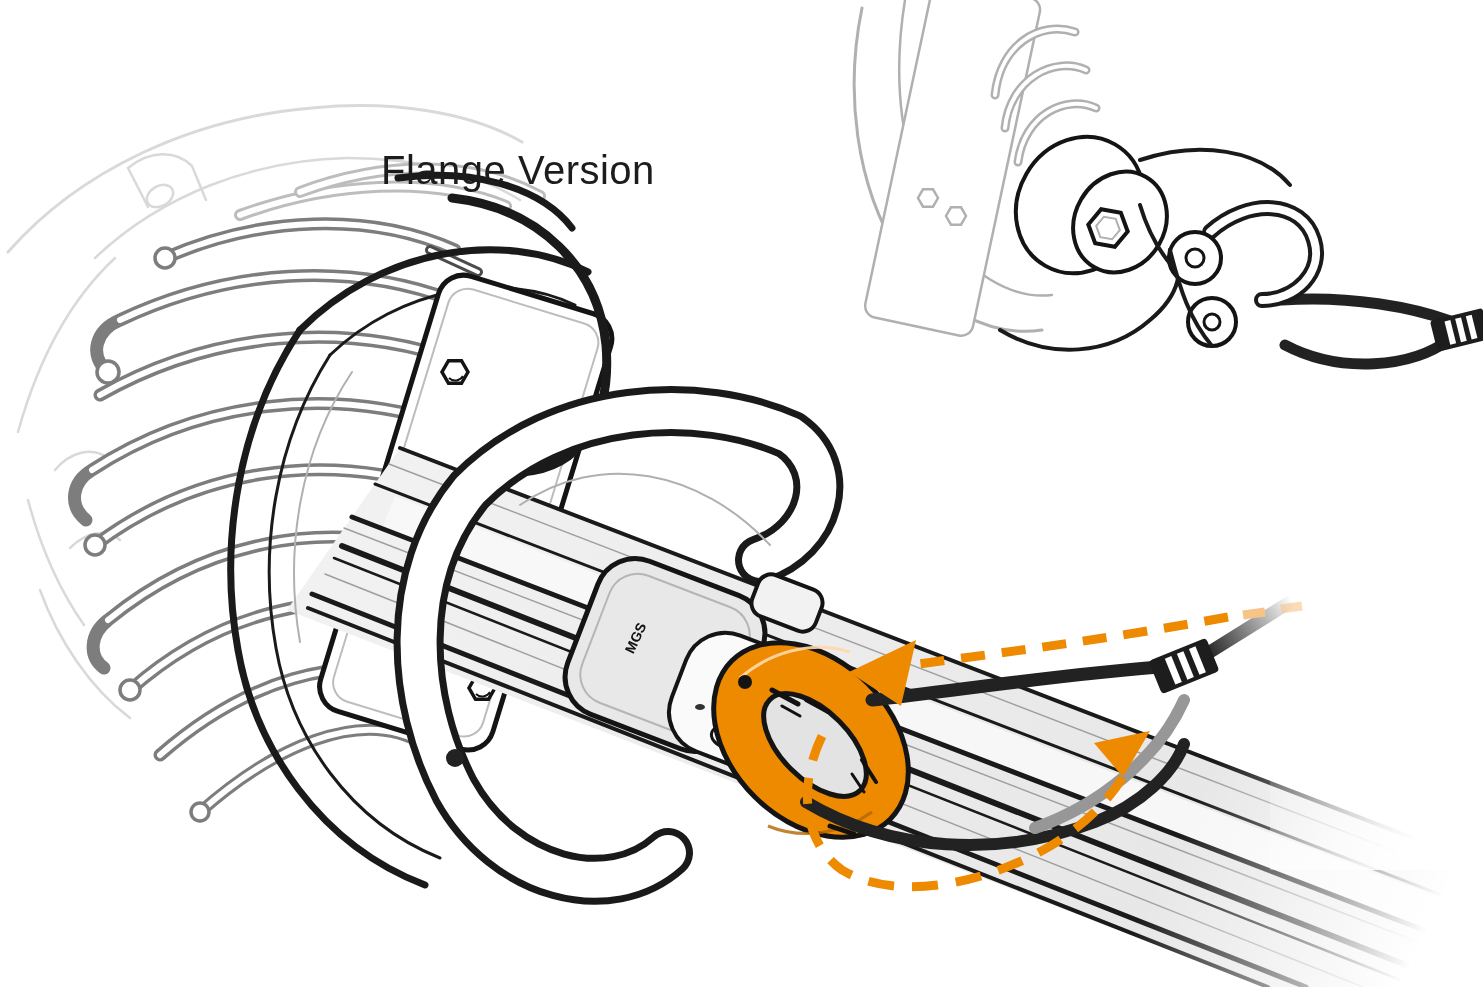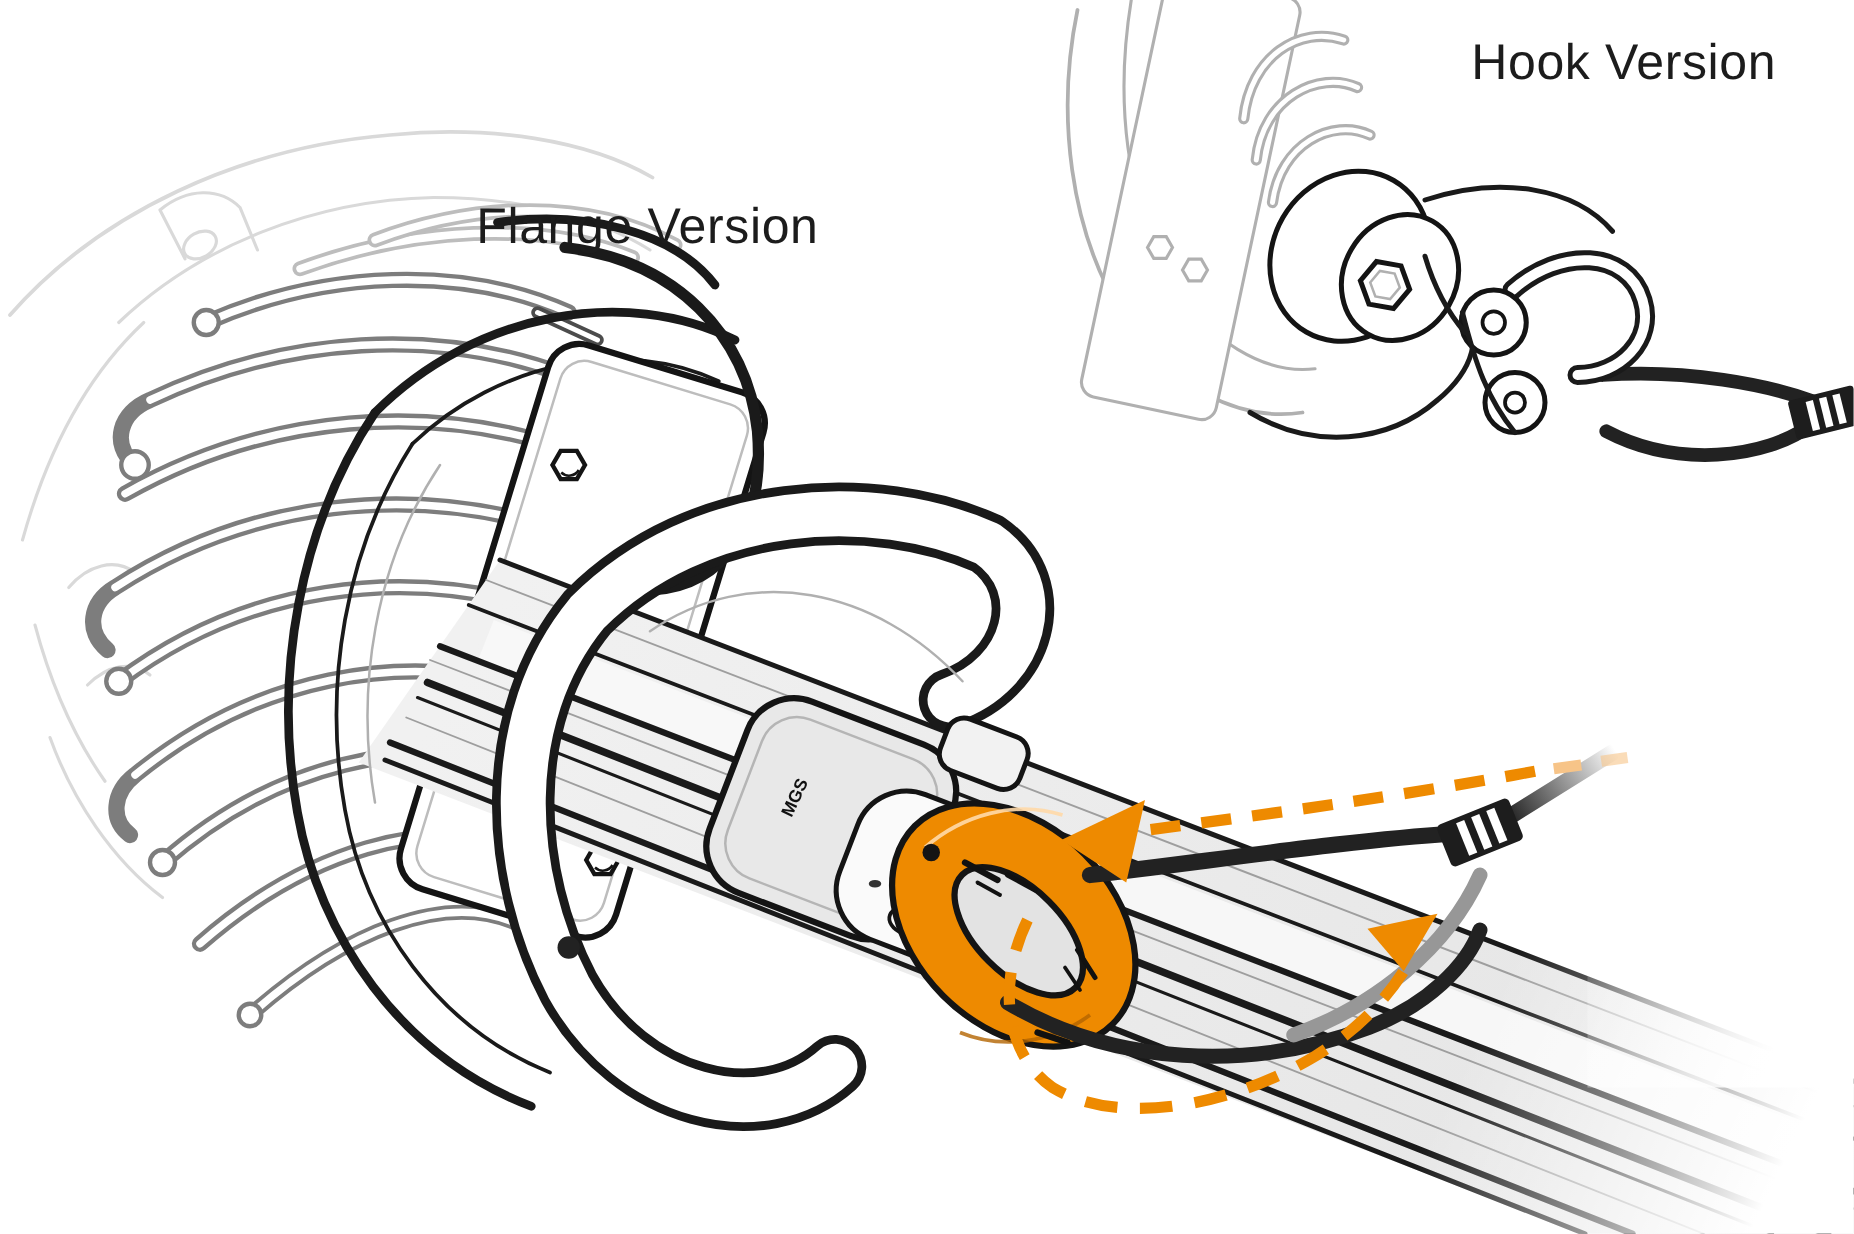--- a/index.html
+++ b/index.html
@@ -8,21 +8,21 @@
     --cable-gray:#7D7D7D; --cable-gray-dark:#4C4C4C; --cable-gray-light:#BDBDBD;
     --outline-faint:#D9D9D9; --hook-gray:#B0B0B0; --tube-fill:#ECECEC;
     --tube-line-gray:#9E9E9E; --label-color:#1C1C1C;
   }
   html,body{margin:0;padding:0;background:#fff;}
   .stage{position:relative;width:1483px;height:987px;background:var(--background);
          overflow:hidden;font-family:"Liberation Sans","DejaVu Sans",sans-serif;}
   .stage svg{position:absolute;left:0;top:0;}
   .label{position:absolute;font-size:40px;font-weight:500;letter-spacing:.5px;
          color:var(--label-color);white-space:nowrap;}
-  .label-flange{left:381px;top:159px;text-align:center;}
+  .label-flange{left:381px;top:148px;text-align:center;}
   .label-hook{left:1177px;top:28px;}
 
   
   .ln{stroke:var(--ink);fill:none;stroke-linecap:round;stroke-linejoin:round;}
   .wfill{fill:#FFFFFF;}
   .gline{stroke:var(--tube-line-gray);fill:none;stroke-linecap:round;}
   .cab{stroke:var(--cable-gray);fill:none;stroke-linecap:round;}
   .cabd{stroke:var(--cable-gray-dark);fill:none;stroke-linecap:round;}
   .cabl{stroke:var(--cable-gray-light);fill:none;stroke-linecap:round;}
   .core{stroke:#FFFFFF;fill:none;stroke-linecap:round;}
@@ -270,14 +270,13 @@
       <circle cx="1195" cy="258" r="26" fill="#FFFFFF" stroke="#141414" stroke-width="4"></circle>
       <circle cx="1195" cy="258" r="9" fill="none" stroke="#141414" stroke-width="3"></circle>
       <circle cx="1212" cy="322" r="24" fill="#FFFFFF" stroke="#141414" stroke-width="4"></circle>
       <circle cx="1212" cy="322" r="8" fill="none" stroke="#141414" stroke-width="3"></circle>
       <path class="ln" stroke-width="4" d="M1170,250 C1180,290 1190,320 1212,346 M1140,205 C1148,232 1160,252 1172,266"></path>
     </g>
   </g>
 </svg>
 
 <div class="label label-flange">Flange Version</div>
-<div class="label label-hook">Hook Version</div>
 </div>
 
 </body></html>

